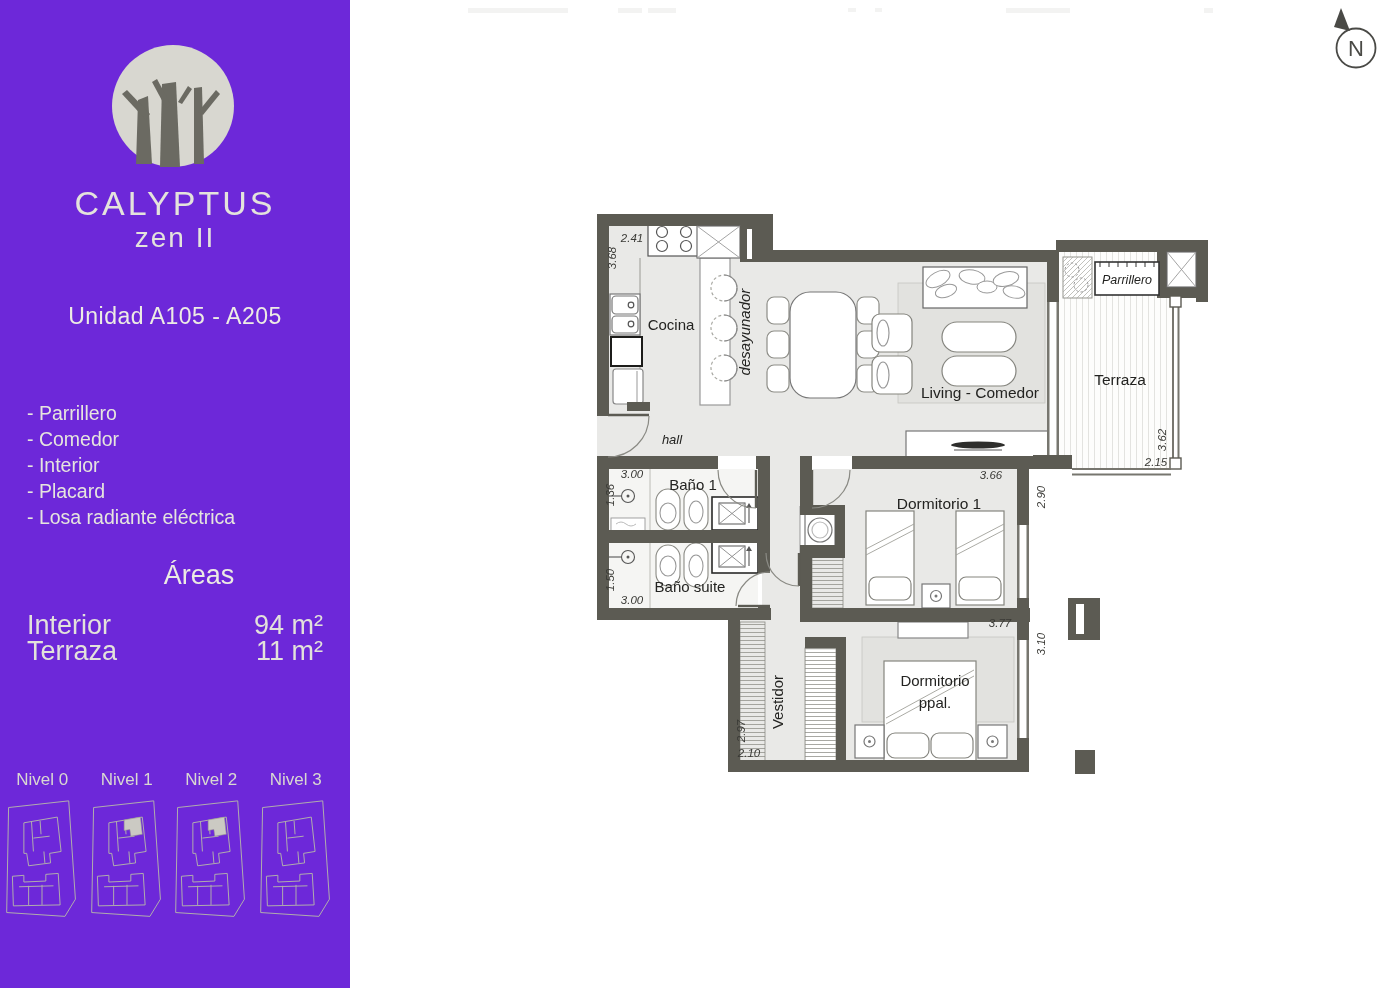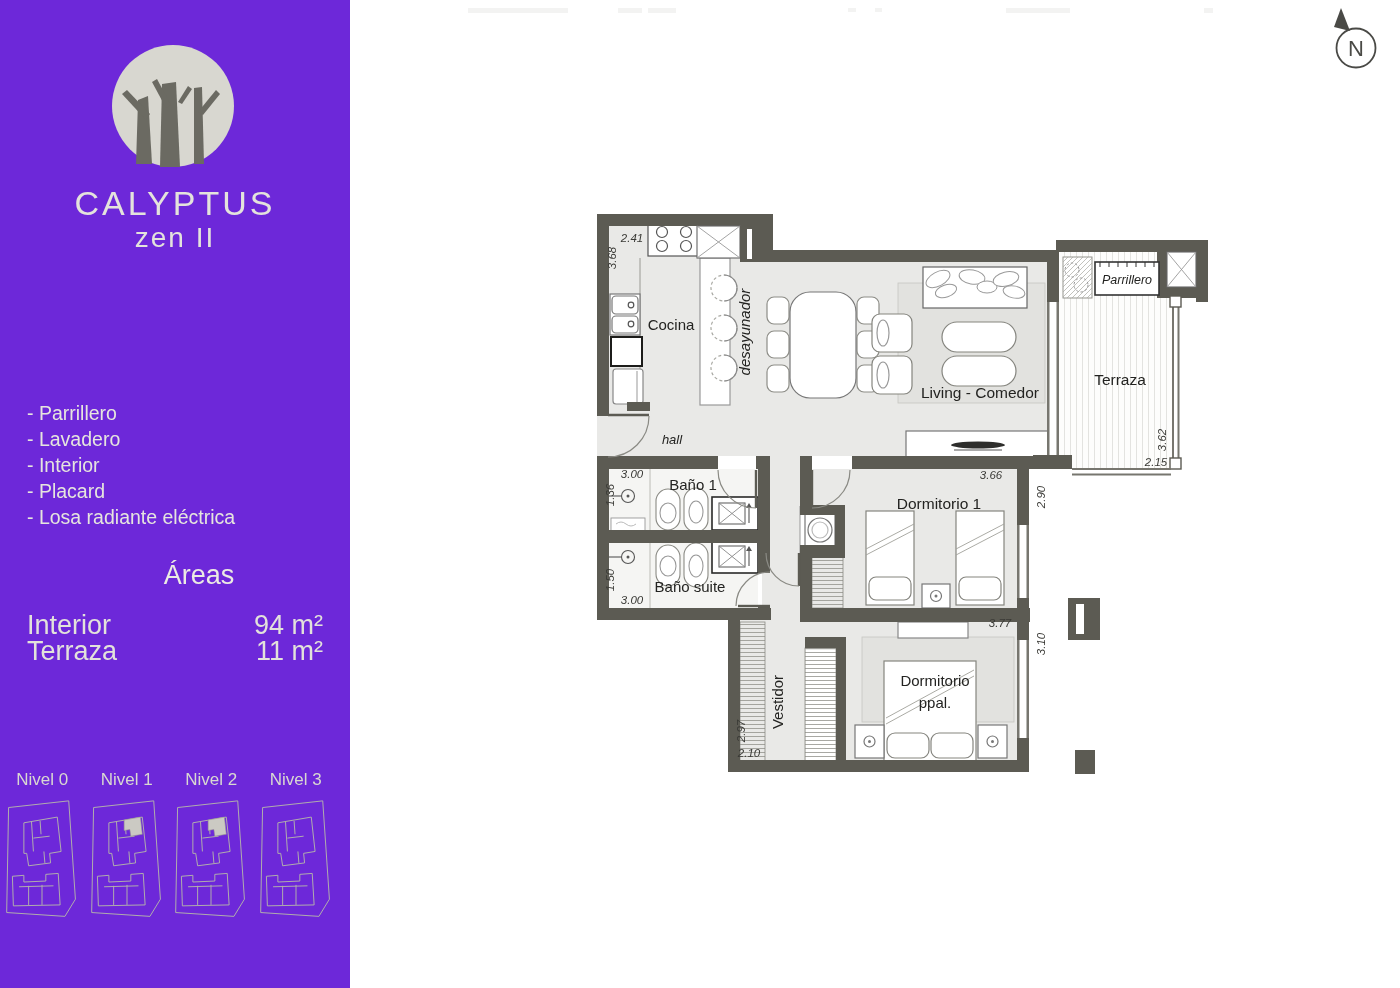--- a/index.html
+++ b/index.html
@@ -38,24 +38,25 @@
         <polygon points="54,42 68,40 72,125 52,125"></polygon>
         <polygon points="86,46 94,45 96,122 86,122"></polygon>
         <polygon points="38,78 14,52 19,48 42,72"></polygon>
         <polygon points="58,66 44,40 49,37 63,63"></polygon>
         <polygon points="90,70 108,48 112,52 95,73"></polygon>
         <polygon points="70,60 80,44 84,47 74,62"></polygon>
       </g>
     </svg>
     <div class="sb-abs" id="brand-name">CALYPTUS</div>
     <div class="sb-abs" id="brand-edition">zen II</div>
+    <div class="sb-abs" id="unit-title">Unidad A105 - A205</div>
 
     <div id="features">
       <div>- Parrillero</div>
-      <div>- Lavadero</div>
+      <div>- Comedor</div>
       <div>- Interior</div>
       <div>- Placard</div>
       <div>- Losa radiante eléctrica</div>
     </div>
 
     <div class="sb-abs" id="areas-heading">Áreas</div>
     <div id="areas-rows">
       <div class="arow">
         <span>Interior</span>
         <span>94 m²</span>

